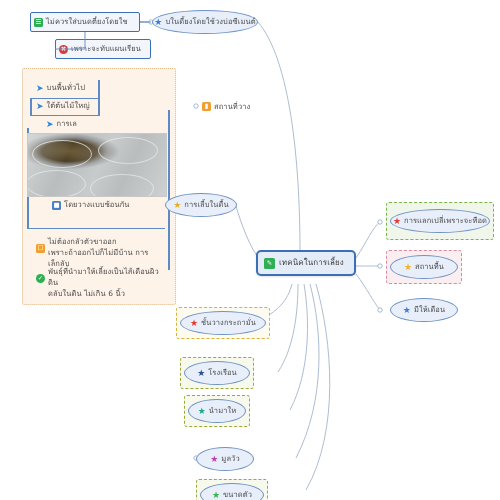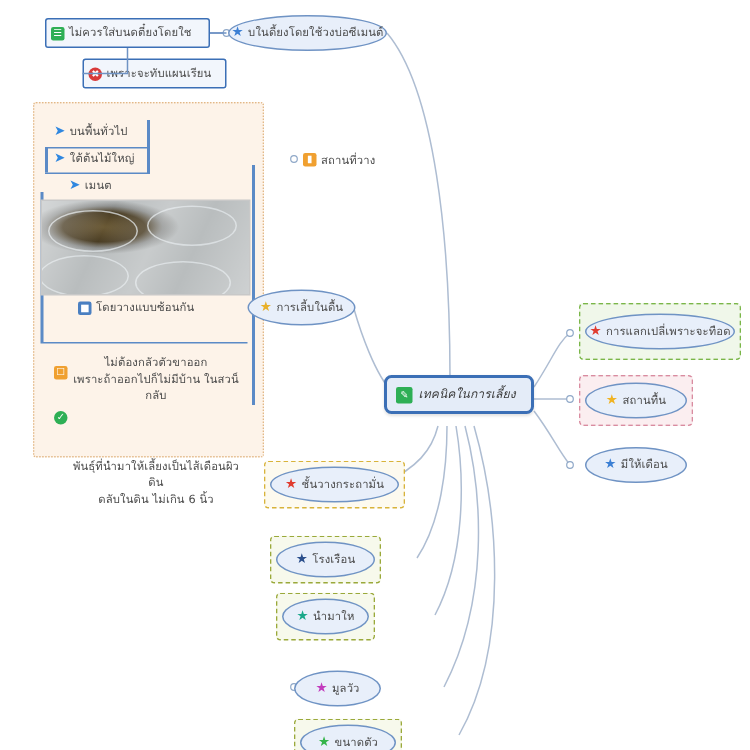--- a/index.html
+++ b/index.html
@@ -35,22 +35,22 @@
     gap:3px;
     padding:1px 2px;
   }
   .label{
     font-size:7.5px;
     color:#4a4a4a;
     line-height:1.25;
     white-space:nowrap;
     letter-spacing:0.1px;
   }
-  .label.multiline{white-space:normal;line-height:1.45;text-align:center;}
-  .label.dark{color:#3a3a3a;font-style:italic;}
+  .label.multiline{white-space:normal;line-height:1.45;}
+  .label.dark{color:#3a3a3a;}
 
   
   .ico{flex:0 0 auto;display:inline-block;line-height:0;}
   .star{font-size:9px;line-height:1;}
   .sq{width:9px;height:9px;border-radius:1.5px;display:inline-flex;
       align-items:center;justify-content:center;color:#fff;font-size:6.5px;line-height:1;}
   .circ{width:9px;height:9px;border-radius:50%;display:inline-flex;
       align-items:center;justify-content:center;color:#fff;font-size:6.5px;font-weight:bold;line-height:1;}
 
   
@@ -175,48 +175,48 @@
     <span class="label">บนพื้นทั่วไป</span>
   </div>
 
   <div class="node plain-node" style="left:34px;top:99px;width:66px;height:14px;">
     <span class="ico" style="color:#2f87e0;font-size:9px;">➤</span>
     <span class="label">ใต้ต้นไม้ใหญ่</span>
   </div>
 
   <div class="node plain-node" style="left:44px;top:117px;width:56px;height:14px;">
     <span class="ico" style="color:#2f87e0;font-size:9px;">➤</span>
-    <span class="label">เมนต</span>
+    <span class="label">การเล</span>
   </div>
 
   <div id="photo">
     <div class="rim" style="left:4px;top:6px;width:58px;height:26px;"></div>
     <div class="rim" style="left:70px;top:3px;width:58px;height:25px;"></div>
     <div class="rim" style="left:-2px;top:36px;width:58px;height:26px;"></div>
     <div class="rim" style="left:62px;top:40px;width:62px;height:27px;"></div>
     <div class="sheen"></div>
   </div>
 
   <div class="node plain-node" style="left:50px;top:198px;width:86px;height:14px;">
     <span class="ico sq" style="background:#4a7fc1;">■</span>
     <span class="label">โดยวางแบบซ้อนกัน</span>
   </div>
 
   <div class="node plain-node" style="left:34px;top:236px;width:128px;align-items:flex-start;">
     <span class="ico sq" style="background:#f0a030;margin-top:7px;">☐</span>
     <span style="display:block;">
       <span class="label multiline" style="display:block;">ไม่ต้องกลัวตัวขาออก</span>
-      <span class="label multiline" style="display:block;">เพราะถ้าออกไปก็ไม่มีบ้าน ในสวน็กลับ</span>
+      <span class="label multiline" style="display:block;">เพราะถ้าออกไปก็ไม่มีบ้าน การเล็กลับ</span>
     </span>
   </div>
 
   <div class="node plain-node" style="left:34px;top:266px;width:128px;align-items:flex-start;">
     <span class="ico circ" style="background:#2eaf55;margin-top:7px;">✓</span>
     <span style="display:block;">
-      <span class="label multiline" style="display:block;margin-top:39px;">พันธุ์ที่นำมาให้เลี้ยงเป็นไส้เดือนผิวดิน</span>
+      <span class="label multiline" style="display:block;">พันธุ์ที่นำมาให้เลี้ยงเป็นไส้เดือนผิวดิน</span>
       <span class="label multiline" style="display:block;">ดลับในดิน ไม่เกิน 6 นิ้ว</span>
     </span>
   </div>
 
   <div class="node" style="left:256px;top:250px;width:100px;height:26px;
        border:2px solid #3b6fb6;border-radius:5px;background:#e4ecf8;
        padding:2px 6px;gap:4px;box-shadow:0 1px 2px rgba(0,0,0,.12);">
     <span class="ico sq" style="background:#2eaf55;width:11px;height:11px;">✎</span>
     <span class="label dark" style="font-size:8px;">เทคนิคในการเลี้ยง</span>
   </div>

